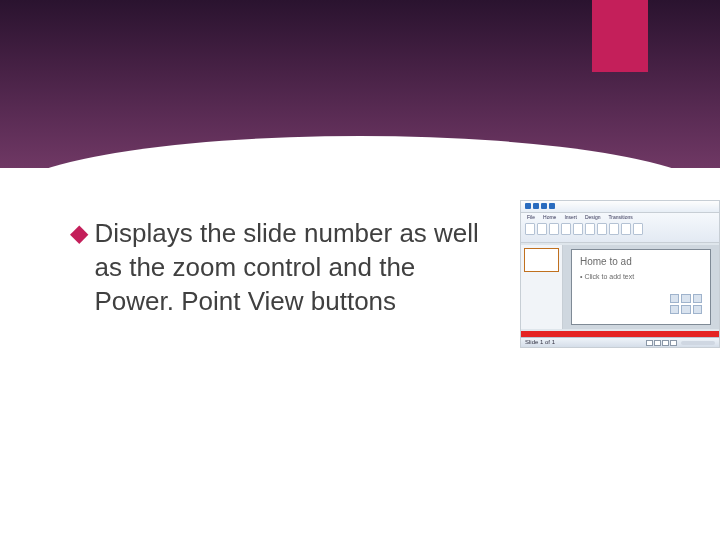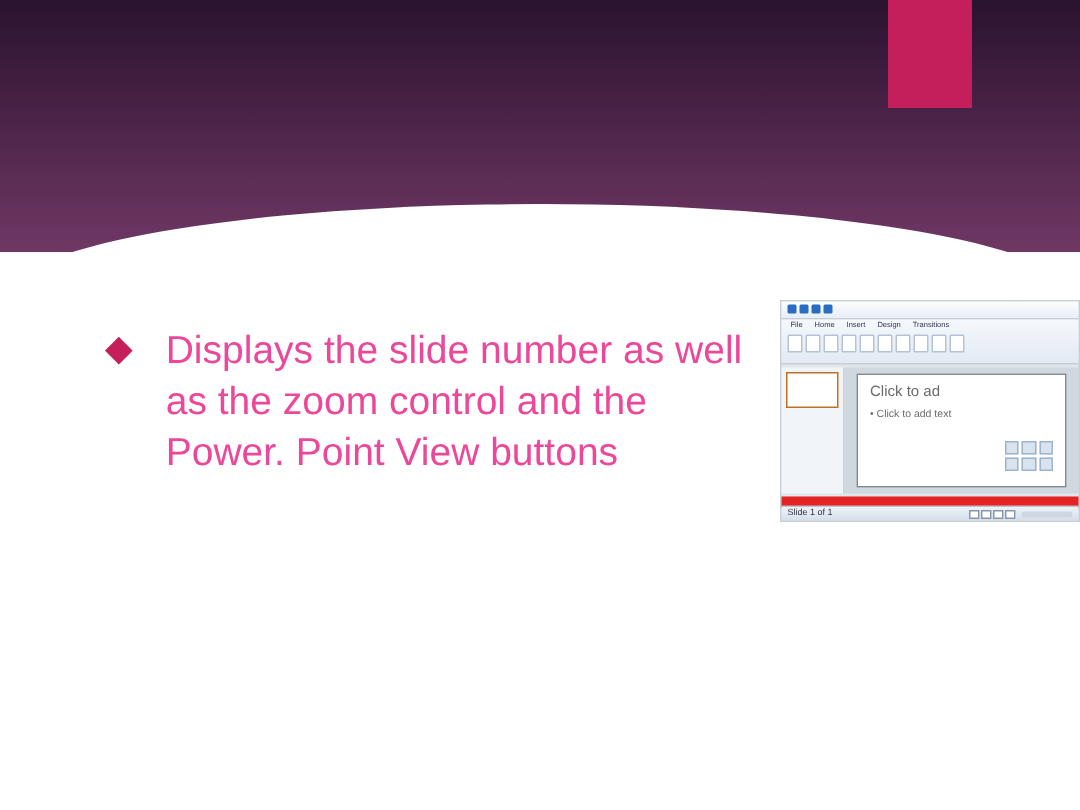--- a/index.html
+++ b/index.html
@@ -45,23 +45,22 @@
   }
   .bullet-row { display: flex; }
   .bullet {
     font-size: 24px;
     color: #c41f5a;
     line-height: 34px;
     margin-right: 6px;
   }
   .body-text {
     font-size: 26px;
-    color: #ec4899;
+    color: #404040;
     line-height: 34px;
-    margin-left: 16px;
   }
 
   
   .ppt {
     position: absolute;
     right: 0; top: 200px;
     width: 200px; height: 148px;
     background: #dfe6ec;
     border: 1px solid #c7ced5;
     font-size: 7px;
@@ -221,21 +220,21 @@
         <i></i>
         <i></i>
     </div>
   </div>
   <div class="work">
     <div class="thumbs">
       <div class="thumb"></div>
     </div>
     <div class="canvas">
       <div class="slide">
-        <div class="st">Click to ad</div>
+        <div class="st">Home to ad</div>
         <div class="sb">• Click to add text</div>
         <div class="iconset">
           <i></i>
             <i></i>
             <i></i>
             <i></i>
             <i></i>
             <i></i>
         </div>
       </div>

